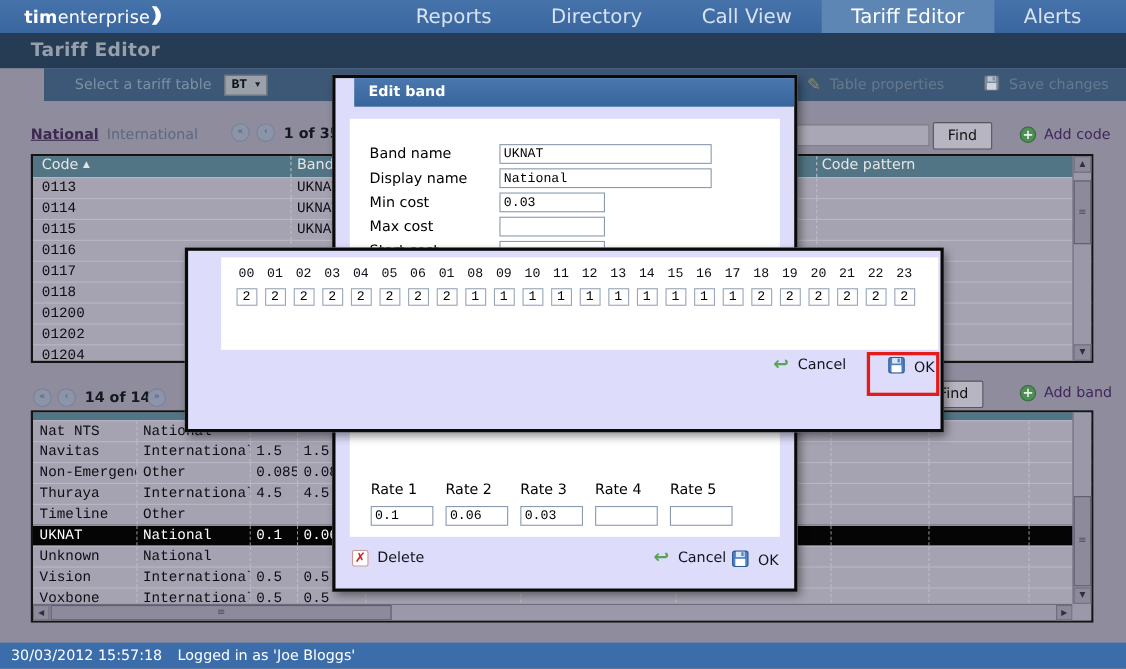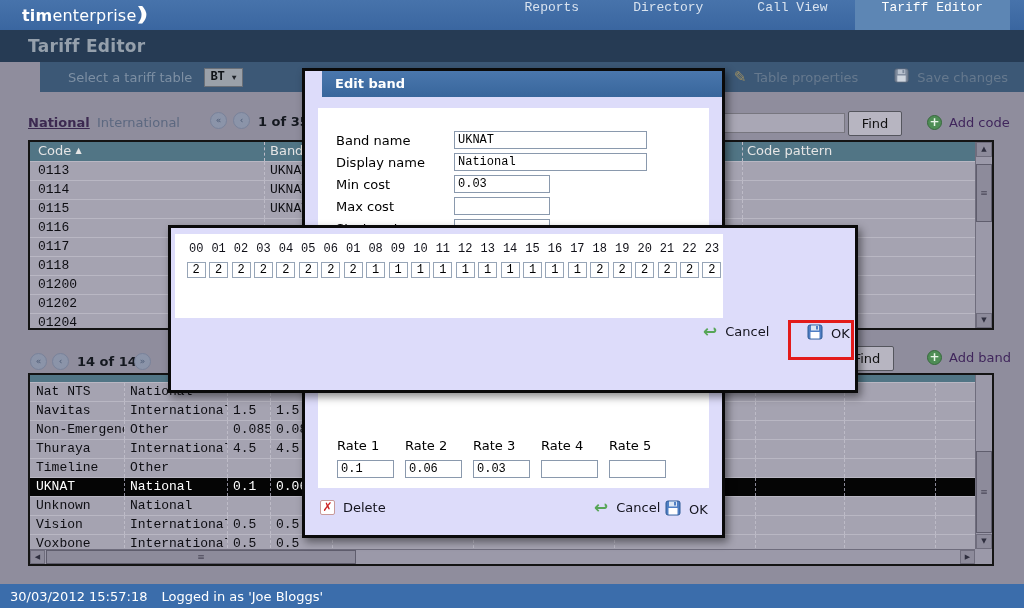--- a/index.html
+++ b/index.html
@@ -5,21 +5,21 @@
   * { margin:0; padding:0; box-sizing:border-box; }
   html,body { width:1024px; height:608px; overflow:hidden; }
   body { font-family:"DejaVu Sans","Liberation Sans",sans-serif; background:#8f8d9d; position:relative; }
 
   
   .nav { height:30px; background:linear-gradient(#4773ab,#3a66a0); display:flex; align-items:stretch; }
   .logo { display:flex; align-items:center; padding-left:22px; color:#fff; font-size:16px; letter-spacing:.2px; }
   .logo b { font-weight:bold; }
   .logo .swoosh { font-weight:bold; font-size:19px; transform:scaleX(1.5) translateY(-1px); display:inline-block; margin-left:2px; }
   .navitems { margin-left:auto; display:flex; align-items:stretch; padding-right:14px; }
-  .navitem { display:flex; padding:0 27px; color:#d9e3ef; font-size:13px; cursor:default;font-family:Liberation Mono, monospace; }
+  .navitem { display:flex; align-items:center; padding:0 27px; color:#d9e3ef; font-size:18px; cursor:default; }
   .navitem.active { background:#5d86b4; color:#fff; }
 
   
   .titlebar { height:32px; background:#263b54; color:#95a0ac; font-weight:bold; font-size:17px; line-height:32px; padding-left:28px; letter-spacing:.3px; }
 
   
   .toolbar { height:30px; background:#3c5876; display:flex; align-items:center; font-size:13px; color:#7e90a4;margin-left:40px; }
   .toolbar .sel-label { margin-left:28px; }
   .ttselect { margin-left:12px; background:#9ba1a9; border:1px solid #6a6f77; color:#101418; font-size:12px; font-weight:bold; height:19px; display:flex; align-items:center; padding:0 5px; gap:7px; font-family:"Liberation Mono","DejaVu Sans Mono",monospace; }
   .ttselect .arr { font-size:8px; color:#20242a; }
@@ -105,21 +105,21 @@
   .rateblock { width:57px;margin-top:24px; }
   .ratelabel { font-size:13px; color:#000; margin-bottom:4px; white-space:nowrap; }
   .rateinput { width:57px; height:18px; border:1px solid #8a99ad; font-family:"Liberation Mono","DejaVu Sans Mono",monospace; font-size:12px; padding:0 3px; }
   .dlgfoot-item { position:absolute; display:flex; align-items:center; gap:8px; font-size:13px; color:#14141e; }
   .delx { width:15px; height:15px; background:#fff; border:1px solid #c89a9a; border-radius:2px; color:#cc2222; font-weight:bold; font-size:12px; line-height:13px; text-align:center; }
   .cancelarrow { color:#57a657; font-weight:bold; font-size:17px; line-height:15px; }
 
   .dlg-times { left:168px; top:225px; width:690px; height:168px; z-index:20; }
   .dlg-times .dlgtitle { height:25px; line-height:24px; }
   .dlg-times .dlgbody { height:136px; }
-  .timespanel { position:absolute; left:4px; top:6px; width:548px; height:84px; background:#fff; display:flex; padding:8px 0 0 10px; }
+  .timespanel { position:absolute; left:30px; top:6px; width:652px; height:84px; background:#fff; display:flex; padding:8px 11px 0 10px; }
   .hourcell { width:26px; text-align:center; font-family:"Liberation Mono","DejaVu Sans Mono",monospace; }
   .hlabel { font-size:12px; color:#101018; height:16px; }
   .hinput { width:19px; height:16px; margin-top:4px; border:1px solid #97a5b7; font-family:"Liberation Mono","DejaVu Sans Mono",monospace; font-size:12px; text-align:center; padding:0; }
   .okhighlight { position:absolute; left:617px; top:92px; width:66px; height:40px; border:3px solid #e31b1b; pointer-events:none; }
 
   .floppy { display:inline-block; }
 </style>
 </head>
 <body>
 
@@ -140,20 +140,23 @@
       </div>
 
       <div class="navitem">
         <span>Call View</span>
       </div>
 
       <div class="navitem active">
         <span>Tariff Editor</span>
       </div>
 
+      <div class="navitem">
+        <span>Alerts</span>
+      </div>
 
   </div>
 </div>
 
 <div class="titlebar">Tariff Editor</div>
 
 <div class="toolbar">
   <span class="sel-label">Select a tariff table</span>
   <div class="ttselect">
     <span>BT</span>

